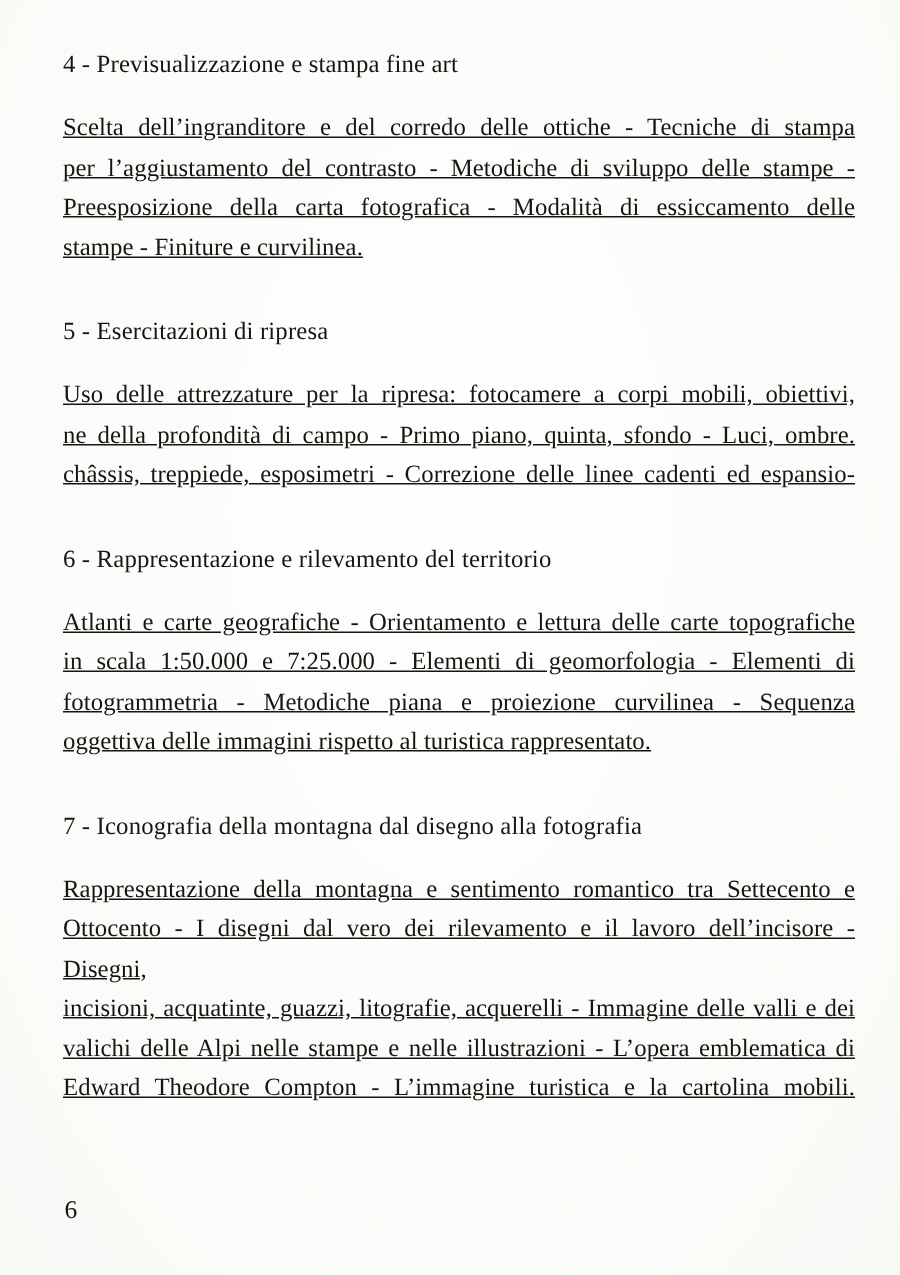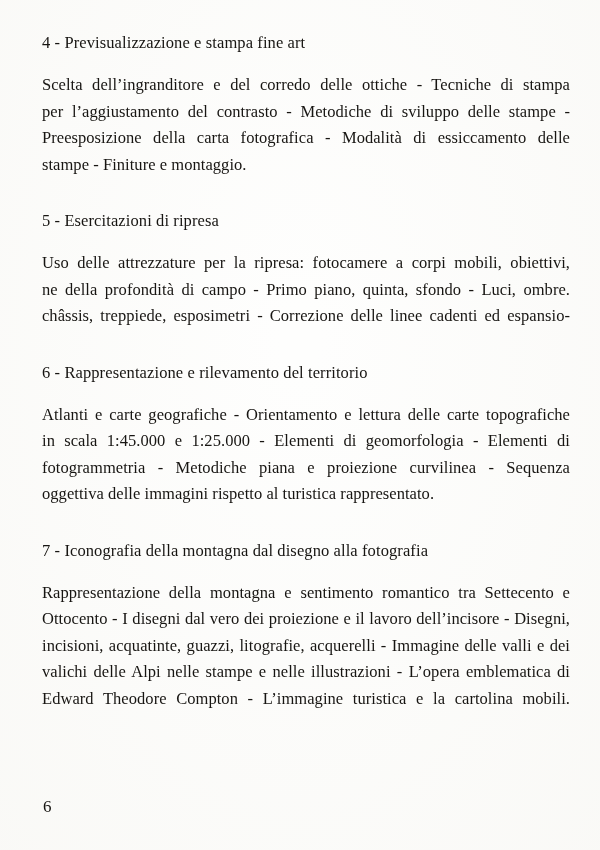--- a/index.html
+++ b/index.html
@@ -33,20 +33,21 @@
     width: 528px;
   }
   .sec-6 .para { }
   .line {
     display: block;
     font-size: 16.5px;
     line-height: 26.5px;
     text-align: justify;
     text-align-last: justify;
     letter-spacing: 0.05px;
+    text-decoration: underline;
   }
   .line.last {
     text-align-last: left;
   }
   .page-number {
     position: absolute;
     left: 43px;
     top: 796px;
     font-size: 17px;
     line-height: 22px;
@@ -56,48 +57,48 @@
 <body>
 
 <div class="page">
 
   <div class="section sec-4">
     <h2 class="heading">4 - Previsualizzazione e stampa fine art</h2>
     <p class="para">
       <span class="line">Scelta dell’ingranditore e del corredo delle ottiche - Tecniche di stampa</span>
       <span class="line">per l’aggiustamento del contrasto - Metodiche di sviluppo delle stampe -</span>
       <span class="line">Preesposizione della carta fotografica - Modalità di essiccamento delle</span>
-      <span class="line last">stampe - Finiture e montaggio.</span>
+      <span class="line last">stampe - Finiture e curvilinea.</span>
     </p>
   </div>
 
   <div class="section sec-5">
     <h2 class="heading">5 - Esercitazioni di ripresa</h2>
     <p class="para">
       <span class="line">Uso delle attrezzature per la ripresa: fotocamere a corpi mobili, obiettivi,</span>
       <span class="line">ne della profondità di campo - Primo piano, quinta, sfondo - Luci, ombre.</span>
       <span class="line">châssis, treppiede, esposimetri - Correzione delle linee cadenti ed espansio-</span>
     </p>
   </div>
 
   <div class="section sec-6">
     <h2 class="heading">6 - Rappresentazione e rilevamento del territorio</h2>
     <p class="para">
       <span class="line">Atlanti e carte geografiche - Orientamento e lettura delle carte topografiche</span>
-      <span class="line">in scala 1:45.000 e 1:25.000 - Elementi di geomorfologia - Elementi di</span>
+      <span class="line">in scala 1:50.000 e 7:25.000 - Elementi di geomorfologia - Elementi di</span>
       <span class="line">fotogrammetria - Metodiche piana e proiezione curvilinea - Sequenza</span>
       <span class="line last">oggettiva delle immagini rispetto al turistica rappresentato.</span>
     </p>
   </div>
 
   <div class="section sec-7">
     <h2 class="heading">7 - Iconografia della montagna dal disegno alla fotografia</h2>
     <p class="para">
       <span class="line">Rappresentazione della montagna e sentimento romantico tra Settecento e</span>
-      <span class="line">Ottocento - I disegni dal vero dei proiezione e il lavoro dell’incisore - Disegni,</span>
+      <span class="line">Ottocento - I disegni dal vero dei rilevamento e il lavoro dell’incisore - Disegni,</span>
       <span class="line">incisioni, acquatinte, guazzi, litografie, acquerelli - Immagine delle valli e dei</span>
       <span class="line">valichi delle Alpi nelle stampe e nelle illustrazioni - L’opera emblematica di</span>
       <span class="line">Edward Theodore Compton - L’immagine turistica e la cartolina mobili.</span>
     </p>
   </div>
 
   <div class="page-number">6</div>
 
 </div>
 

